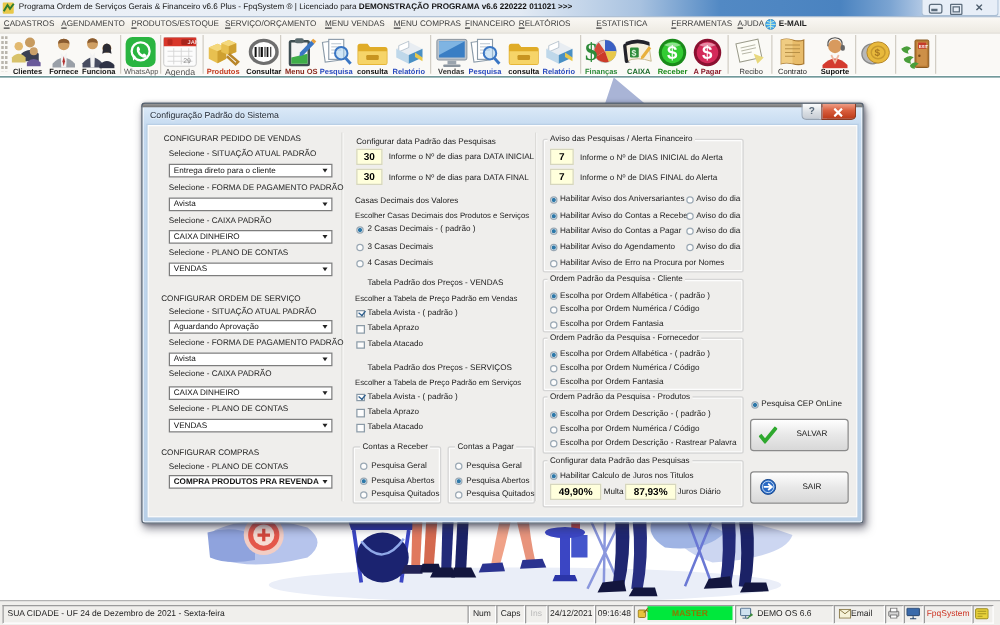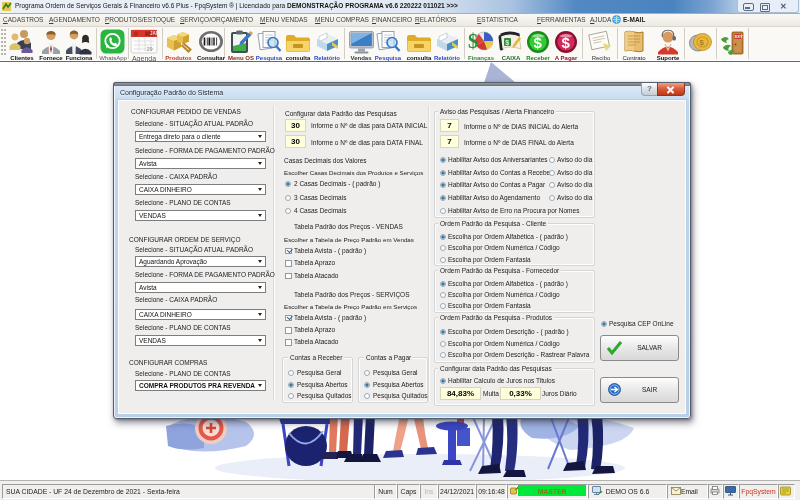--- a/index.html
+++ b/index.html
@@ -544,23 +544,23 @@
     <div class="lab t65" style="left:334px;top:244.5px;">Escolha por Ordem Descrição - ( padrão )</div>
   <div class="rad" style="left:326px;top:257.5px;"></div>
     <div class="lab t65" style="left:334px;top:256.5px;">Escolha por Ordem Numérica / Código</div>
   <div class="rad" style="left:326px;top:269px;"></div>
     <div class="lab t65" style="left:334px;top:268px;">Escolha por Ordem Descrição - Rastrear Palavra</div>
 
   <div class="gb" style="left:320px;top:285px;width:159px;height:36px;"></div>
   <div class="leg" style="left:324px;top:281.5px;">Configurar data Padrão das Pesquisas</div>
   <div class="rad on" style="left:326px;top:295px;"></div>
     <div class="lab t65" style="left:334px;top:294px;">Habilitar Calculo de Juros nos Titulos</div>
-  <div class="yin" style="left:326px;top:304px;width:39px;height:11px;line-height:11px;">84,83%</div>
+  <div class="yin" style="left:326px;top:304px;width:39px;height:11px;line-height:11px;">49,90%</div>
   <div class="lab" style="left:369px;top:307px;">Multa</div>
-  <div class="yin" style="left:386px;top:304px;width:39px;height:11px;line-height:11px;">0,33%</div>
+  <div class="yin" style="left:386px;top:304px;width:39px;height:11px;line-height:11px;">87,93%</div>
   <div class="lab" style="left:428px;top:307px;">Juros Diário</div>
 
   <div class="rad on" style="left:487px;top:237.5px;"></div>
     <div class="lab" style="left:495px;top:236.5px;">Pesquisa CEP OnLine</div>
   <div class="abs" style="left:486px;top:252px;width:77px;height:24px;background:linear-gradient(#fefefe,#e8e8e8 50%,#d8d8d8);border:1px solid #8a8a8a;border-radius:3px;">
     <svg width="15" height="14" viewBox="0 0 15 14" style="position:absolute;left:6px;top:5px">
         <path d="M1 7 L5 12 L14 1" stroke="#2ea82e" stroke-width="3" fill="none"></path>
       </svg>
     <div class="abs t7" style="left:0;top:8px;width:100%;text-align:center;padding-left:10px;">SALVAR</div>
   </div>

